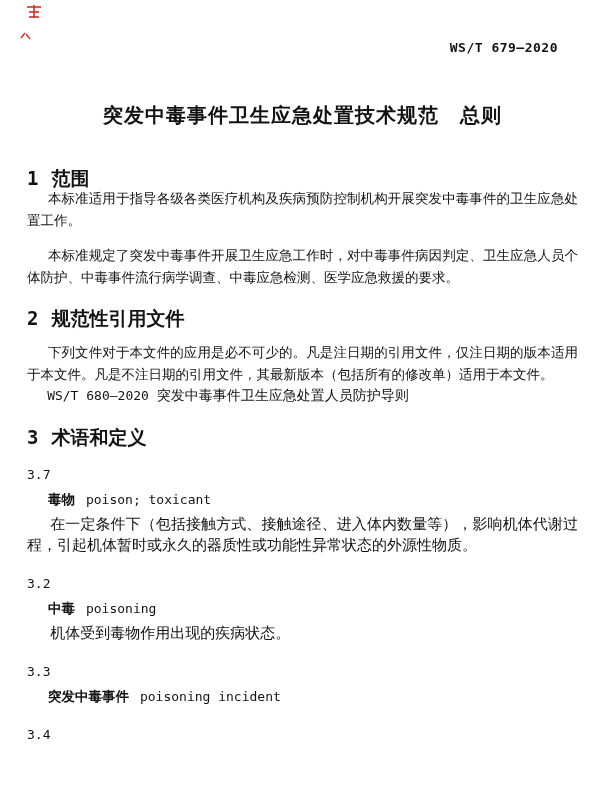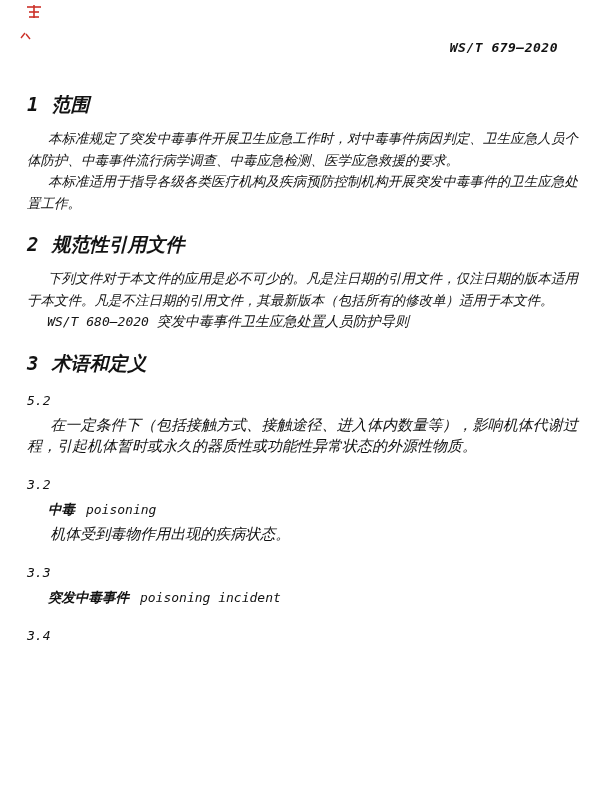--- a/index.html
+++ b/index.html
@@ -5,21 +5,20 @@
   html,body{margin:0;padding:0;background:#ffffff;}
   .page{
     position:relative;
     width:605px;height:812px;
     box-sizing:border-box;
     background:#ffffff;
     padding:40px 27px 0 27px;
     overflow:hidden;
     font-family:"Liberation Serif", serif;
     color:#121212;
-    font-style:italic;
   }
   
   .doc-header{
     text-align:right;
     padding-right:20px;
     font-family:"DejaVu Sans Mono", monospace;
     font-weight:bold;
     font-size:13px;
     line-height:15px;
     letter-spacing:0.5px;
@@ -111,38 +110,42 @@
     <svg width="11" height="9" viewBox="0 0 11 9">
       <g stroke="#cc3028" stroke-width="1.4" fill="none">
         <path d="M1 7 L5 2"></path>
         <path d="M6 3 L10 8"></path>
       </g>
     </svg>
   </span>
 
   <div class="doc-header">WS/T 679—2020</div>
 
+  <h1 class="doc-title">突发中毒事件卫生应急处置技术规范　总则</h1>
 
   <h2 class="sec-heading first">
     <span class="sec-num">1</span><span>范围</span>
   </h2>
+  <p class="para" style="margin-top:0;">本标准适用于指导各级各类医疗机构及疾病预防控制机构开展突发中毒事件的卫生应急处置工作。</p>
   <p class="para">本标准规定了突发中毒事件开展卫生应急工作时，对中毒事件病因判定、卫生应急人员个体防护、中毒事件流行病学调查、中毒应急检测、医学应急救援的要求。</p>
-  <p class="para" style="margin-top:0;">本标准适用于指导各级各类医疗机构及疾病预防控制机构开展突发中毒事件的卫生应急处置工作。</p>
 
   <h2 class="sec-heading">
     <span class="sec-num">2</span><span>规范性引用文件</span>
   </h2>
   <p class="para">下列文件对于本文件的应用是必不可少的。凡是注日期的引用文件，仅注日期的版本适用于本文件。凡是不注日期的引用文件，其最新版本（包括所有的修改单）适用于本文件。</p>
   <p class="para ref"><span>WS/T 680—2020</span> <span class="ref-zh">突发中毒事件卫生应急处置人员防护导则</span></p>
 
   <h2 class="sec-heading">
     <span class="sec-num">3</span><span>术语和定义</span>
   </h2>
 
-  <p class="term-number">5.2</p>
+  <p class="term-number">3.7</p>
+  <p class="term-name">
+    <span class="zh">毒物</span><span class="en">poison; toxicant</span>
+  </p>
   <p class="term-def">在一定条件下（包括接触方式、接触途径、进入体内数量等），影响机体代谢过程，引起机体暂时或永久的器质性或功能性异常状态的外源性物质。</p>
 
   <p class="term-number">3.2</p>
   <p class="term-name">
     <span class="zh">中毒</span><span class="en">poisoning</span>
   </p>
   <p class="term-def">机体受到毒物作用出现的疾病状态。</p>
 
   <p class="term-number">3.3</p>
   <p class="term-name">

